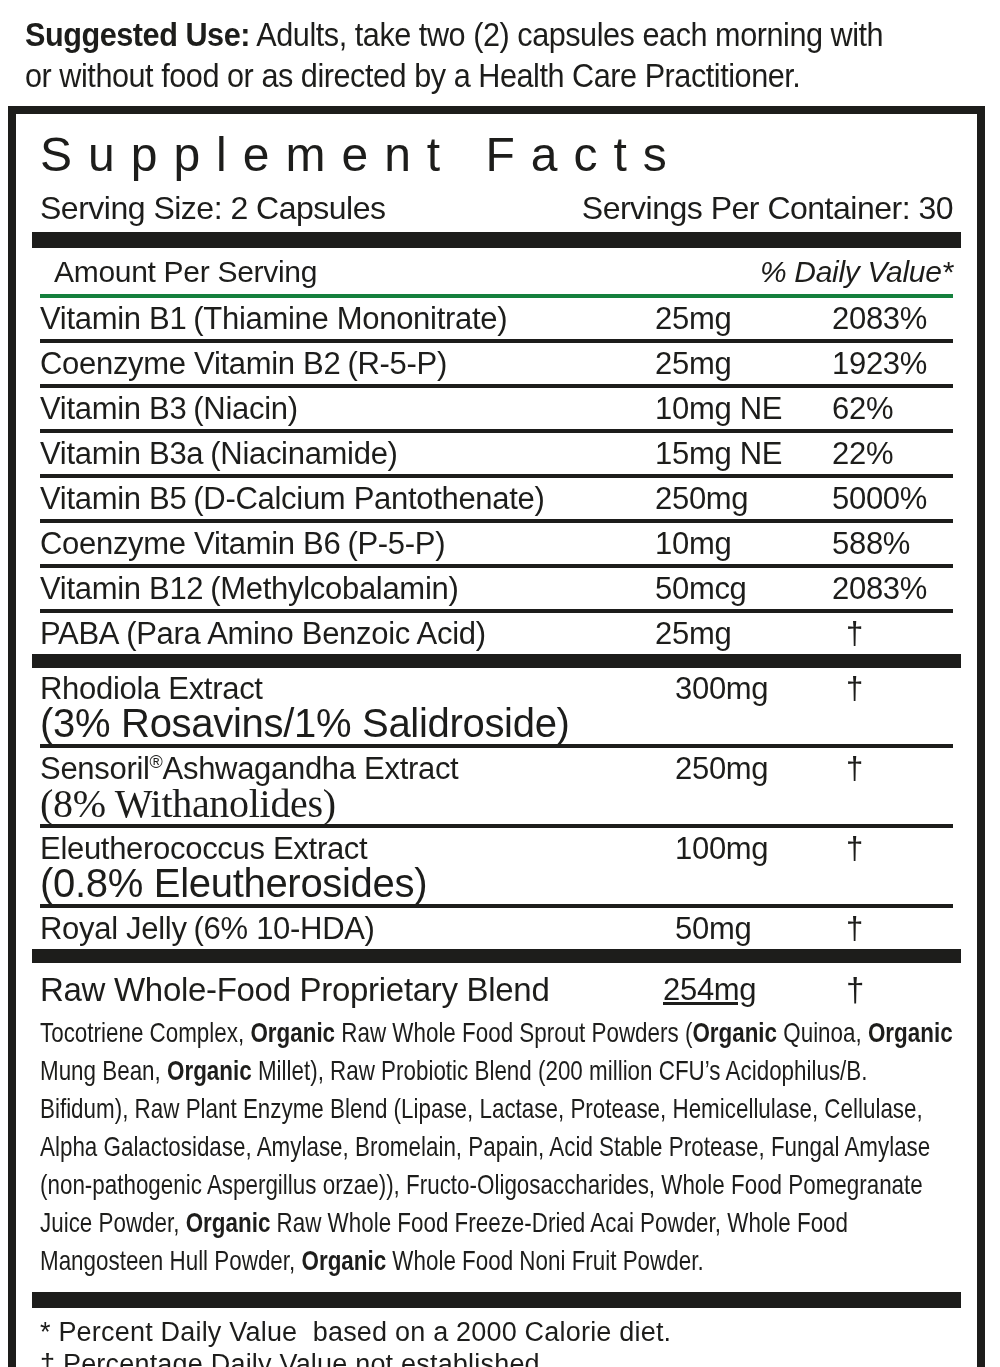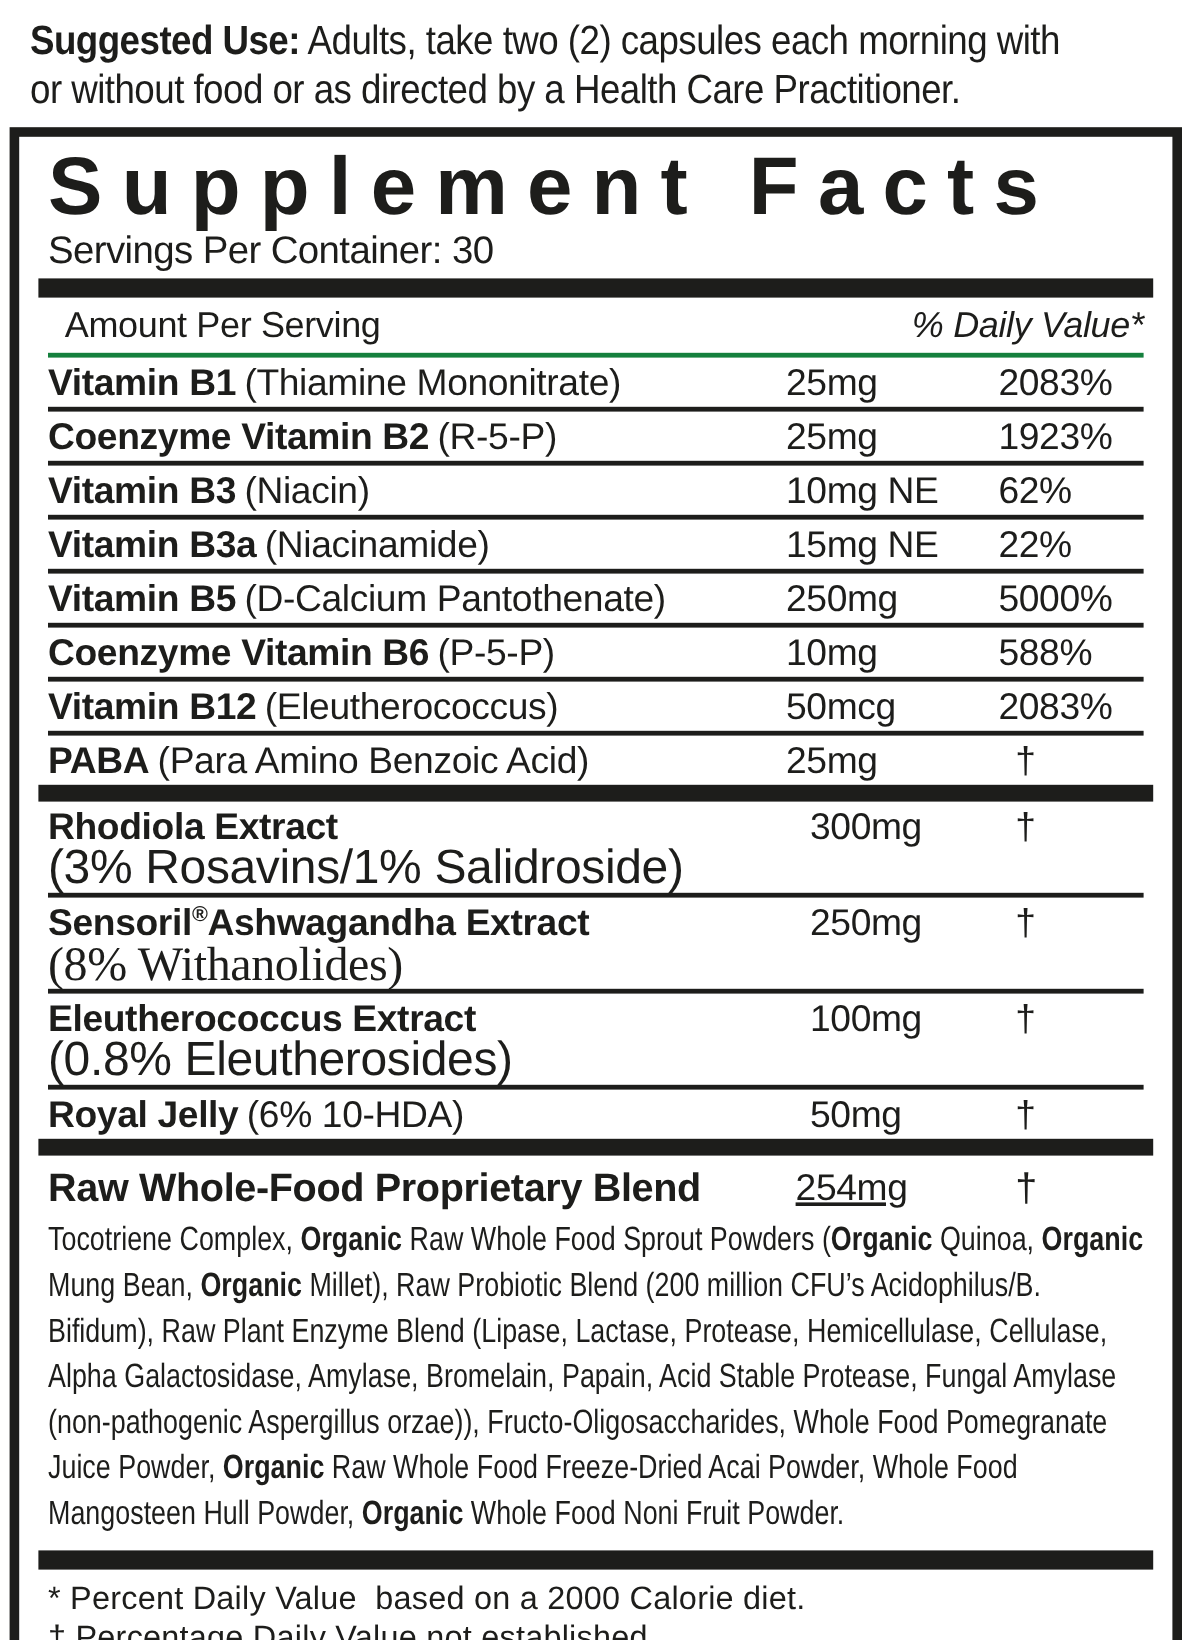--- a/index.html
+++ b/index.html
@@ -37,23 +37,23 @@
   .panel {
     margin-left: 8px;
     width: 977px;
     box-sizing: border-box;
     border: 8px solid #1d1d1b;
     padding: 2px 24px 0 24px;
     background: #ffffff;
   }
   .panel-title {
     margin: 4px 0 0 0;
-    font-size: 68px;
+    font-size: 48px;
     line-height: 70px;
-    font-weight: bold;
+    font-weight: normal;
     letter-spacing: 16px;
     white-space: nowrap;
   }
   .serving-row {
     display: flex;
     justify-content: space-between;
     font-size: 32px;
     line-height: 36px;
     letter-spacing: -0.5px;
     margin: 0 0 6px 0;
@@ -82,21 +82,21 @@
     display: grid;
     grid-template-columns: 1fr 165px 133px;
     align-items: start;
     font-size: 31px;
     line-height: 34px;
     letter-spacing: -0.3px;
     padding: 4px 0 3px 0;
     border-bottom: 4px solid #1d1d1b;
   }
   .row.no-border { border-bottom: none; }
-  .row .name b { font-weight: bold; }
+  .row .name b { font-weight: normal; }
   .row .detail { margin-left: 7px; }
   .row .line2 { font-size: 40px; line-height: 35px; }
   .row .amount { }
   .row .dv { padding-left: 12px; }
   .row .dv.dag { padding-left: 26px; }
   .row.botanical .amount { padding-left: 20px; }
 
   sup { font-size: 58%; vertical-align: super; line-height: 0; }
 
   .row.blend-row {
@@ -136,20 +136,21 @@
   <div class="suggested">
     <div class="cond"><b>Suggested Use:</b><span> Adults, take two (2) capsules each morning with</span></div>
     <div class="cond">or without food or as directed by a Health Care Practitioner.</div>
   </div>
 
   <div class="panel">
 
     <h1 class="panel-title">Supplement Facts</h1>
 
     <div class="serving-row">
+      <span>Serving Size: 2 Capsules</span>
       <span>Servings Per Container: 30</span>
     </div>
 
     <div class="bar bar-16"></div>
 
     <div class="head-row">
       <span class="amount-header">Amount Per Serving</span>
       <span class="dv-header">% Daily Value*</span>
     </div>
 
@@ -177,21 +178,21 @@
       <span class="name"><b>Vitamin B5</b><span class="detail">(D-Calcium Pantothenate)</span></span>
       <span class="amount">250mg</span>
       <span class="dv">5000%</span>
     </div>
     <div class="row">
       <span class="name"><b>Coenzyme Vitamin B6</b><span class="detail">(P-5-P)</span></span>
       <span class="amount">10mg</span>
       <span class="dv">588%</span>
     </div>
     <div class="row">
-      <span class="name"><b>Vitamin B12</b><span class="detail">(Eleutherococcus)</span></span>
+      <span class="name"><b>Vitamin B12</b><span class="detail">(Methylcobalamin)</span></span>
       <span class="amount">50mcg</span>
       <span class="dv">2083%</span>
     </div>
     <div class="row no-border">
       <span class="name"><b>PABA</b><span class="detail">(Para Amino Benzoic Acid)</span></span>
       <span class="amount">25mg</span>
       <span class="dv dag">†</span>
     </div>
 
     <div class="bar bar-14"></div>

